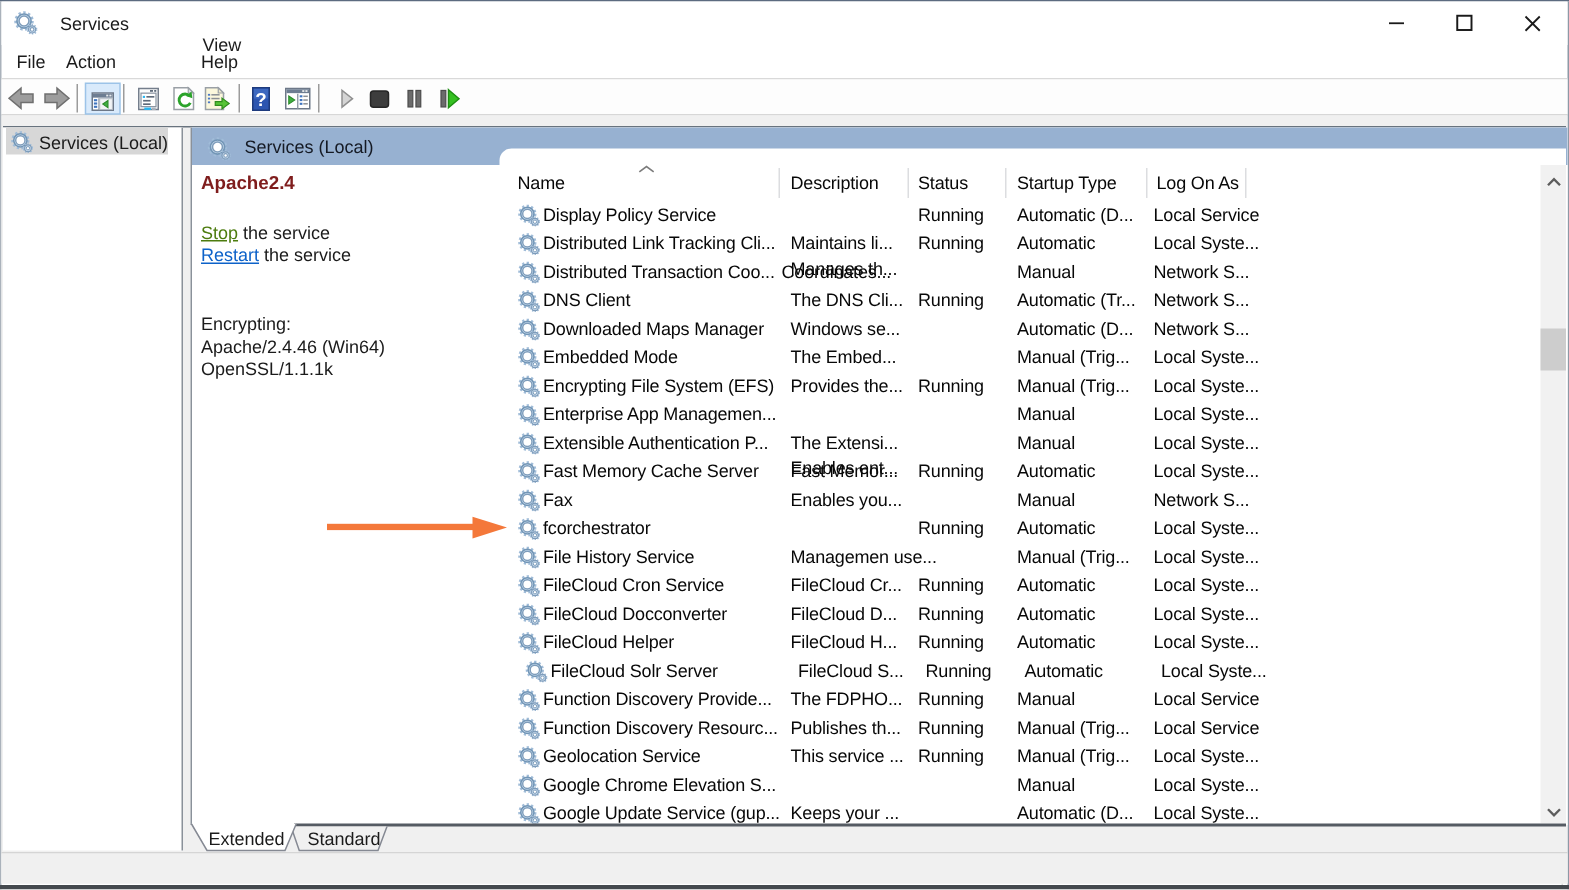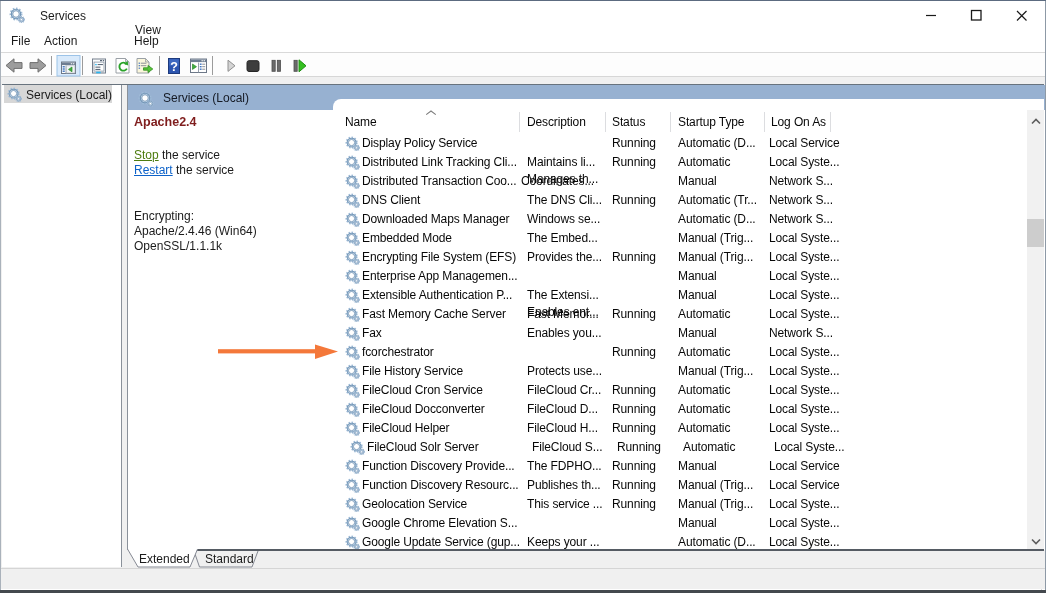--- a/index.html
+++ b/index.html
@@ -280,21 +280,21 @@
     <div class="abs lt" style="left:29px;top:2px;">fcorchestrator</div>
     <div class="abs lt" style="left:279px;top:2px;">Running</div>
     <div class="abs lt" style="left:345px;top:2px;">Automatic</div>
     <div class="abs lt" style="left:436px;top:2px;">Local Syste...</div>
   </div>
   <div class="abs" style="left:0;top:263px;width:694px;height:19px;">
     <svg class="abs" style="left:12px;top:2px" width="15" height="15" viewBox="0 0 16 16">
         <use href="#gear"></use>
       </svg>
     <div class="abs lt" style="left:29px;top:2px;">File History Service</div>
-    <div class="abs lt" style="left:194px;top:2px;">Protects use...</div>
+    <div class="abs lt" style="left:194px;top:2px;">Managemen use...</div>
     <div class="abs lt" style="left:345px;top:2px;">Manual (Trig...</div>
     <div class="abs lt" style="left:436px;top:2px;">Local Syste...</div>
   </div>
   <div class="abs" style="left:0;top:282px;width:694px;height:19px;">
     <svg class="abs" style="left:12px;top:2px" width="15" height="15" viewBox="0 0 16 16">
         <use href="#gear"></use>
       </svg>
     <div class="abs lt" style="left:29px;top:2px;">FileCloud Cron Service</div>
     <div class="abs lt" style="left:194px;top:2px;">FileCloud Cr...</div>
     <div class="abs lt" style="left:279px;top:2px;">Running</div>

